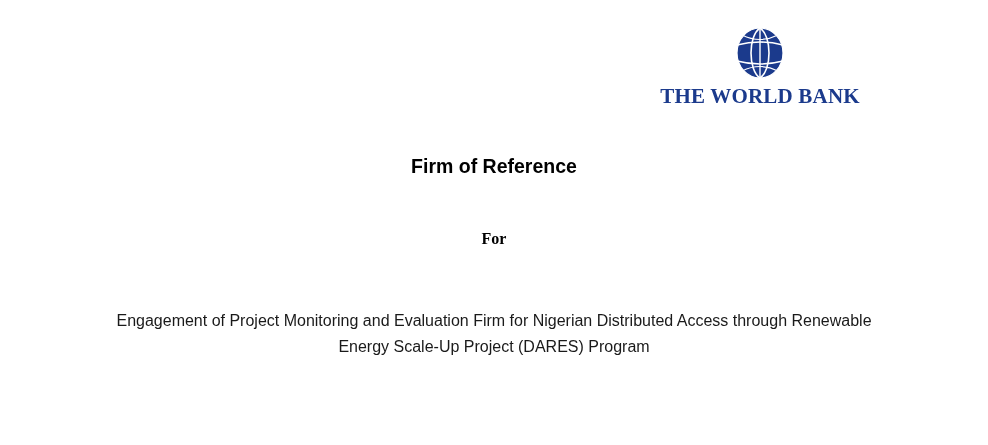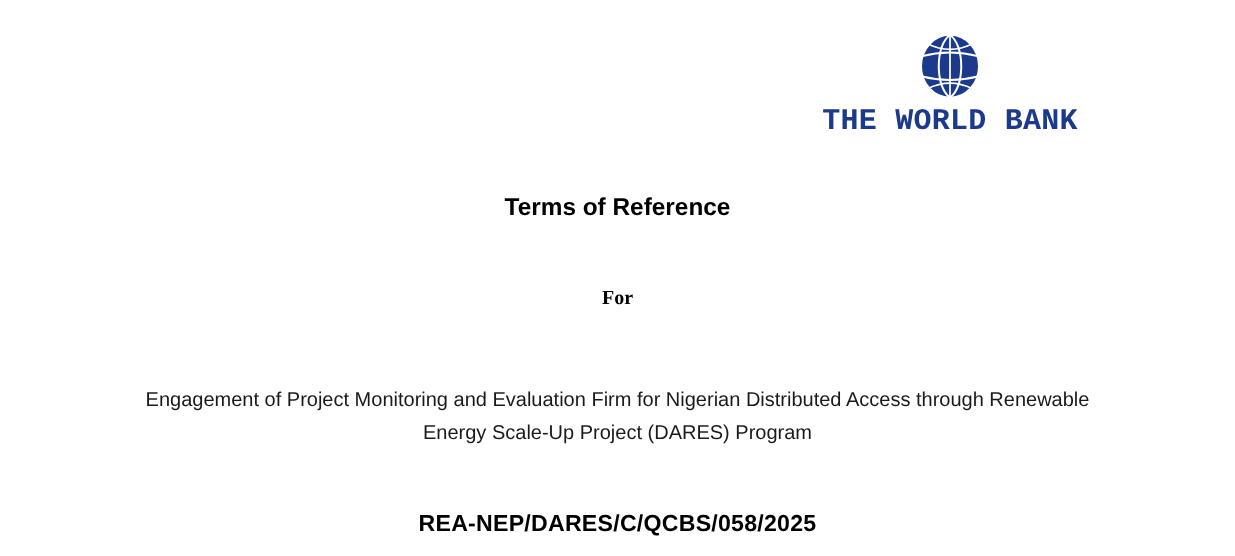--- a/index.html
+++ b/index.html
@@ -128,23 +128,23 @@
     text-align: center;
   }
   .wb-globe {
     width: 64px;
     height: 54px;
     margin: 0 auto;
     position: relative;
   }
   .wb-text {
     margin-top: 4px;
-    font-family: Liberation Mono, monospace;
-    font-weight: bold;
-    font-size: 24px;
+    font-family: Liberation Serif, serif;
+    font-weight: bold;
+    font-size: 21px;
     letter-spacing: 0.2px;
     color: #1b3a8c;
     white-space: nowrap;
   }
 
   
   .doc-title {
     position: absolute;
     top: 155px;
     left: 0;
@@ -209,18 +209,17 @@
           <path d="M9 35 Q32 41 55 35" fill="none" stroke="#ffffff" stroke-width="1.6"></path>
           <line x1="32" y1="2" x2="32" y2="52" stroke="#ffffff" stroke-width="1.4"></line>
           <path d="M14 9 Q32 18 50 9" fill="none" stroke="#ffffff" stroke-width="1.2"></path>
           <path d="M14 45 Q32 36 50 45" fill="none" stroke="#ffffff" stroke-width="1.2"></path>
         </svg>
       </div>
       <div class="wb-text">THE WORLD BANK</div>
     </div>
   </div>
 
-  <div class="doc-title">Terms of Reference</div>
+  <div class="doc-title">Firm of Reference</div>
   <div class="doc-for">For</div>
   <div class="doc-subject">Engagement of Project Monitoring and Evaluation Firm for Nigerian Distributed Access through Renewable Energy Scale-Up Project (DARES) Program</div>
-  <div class="doc-ref">REA-NEP/DARES/C/QCBS/058/2025</div>
 
 </div>
 
 </body></html>

